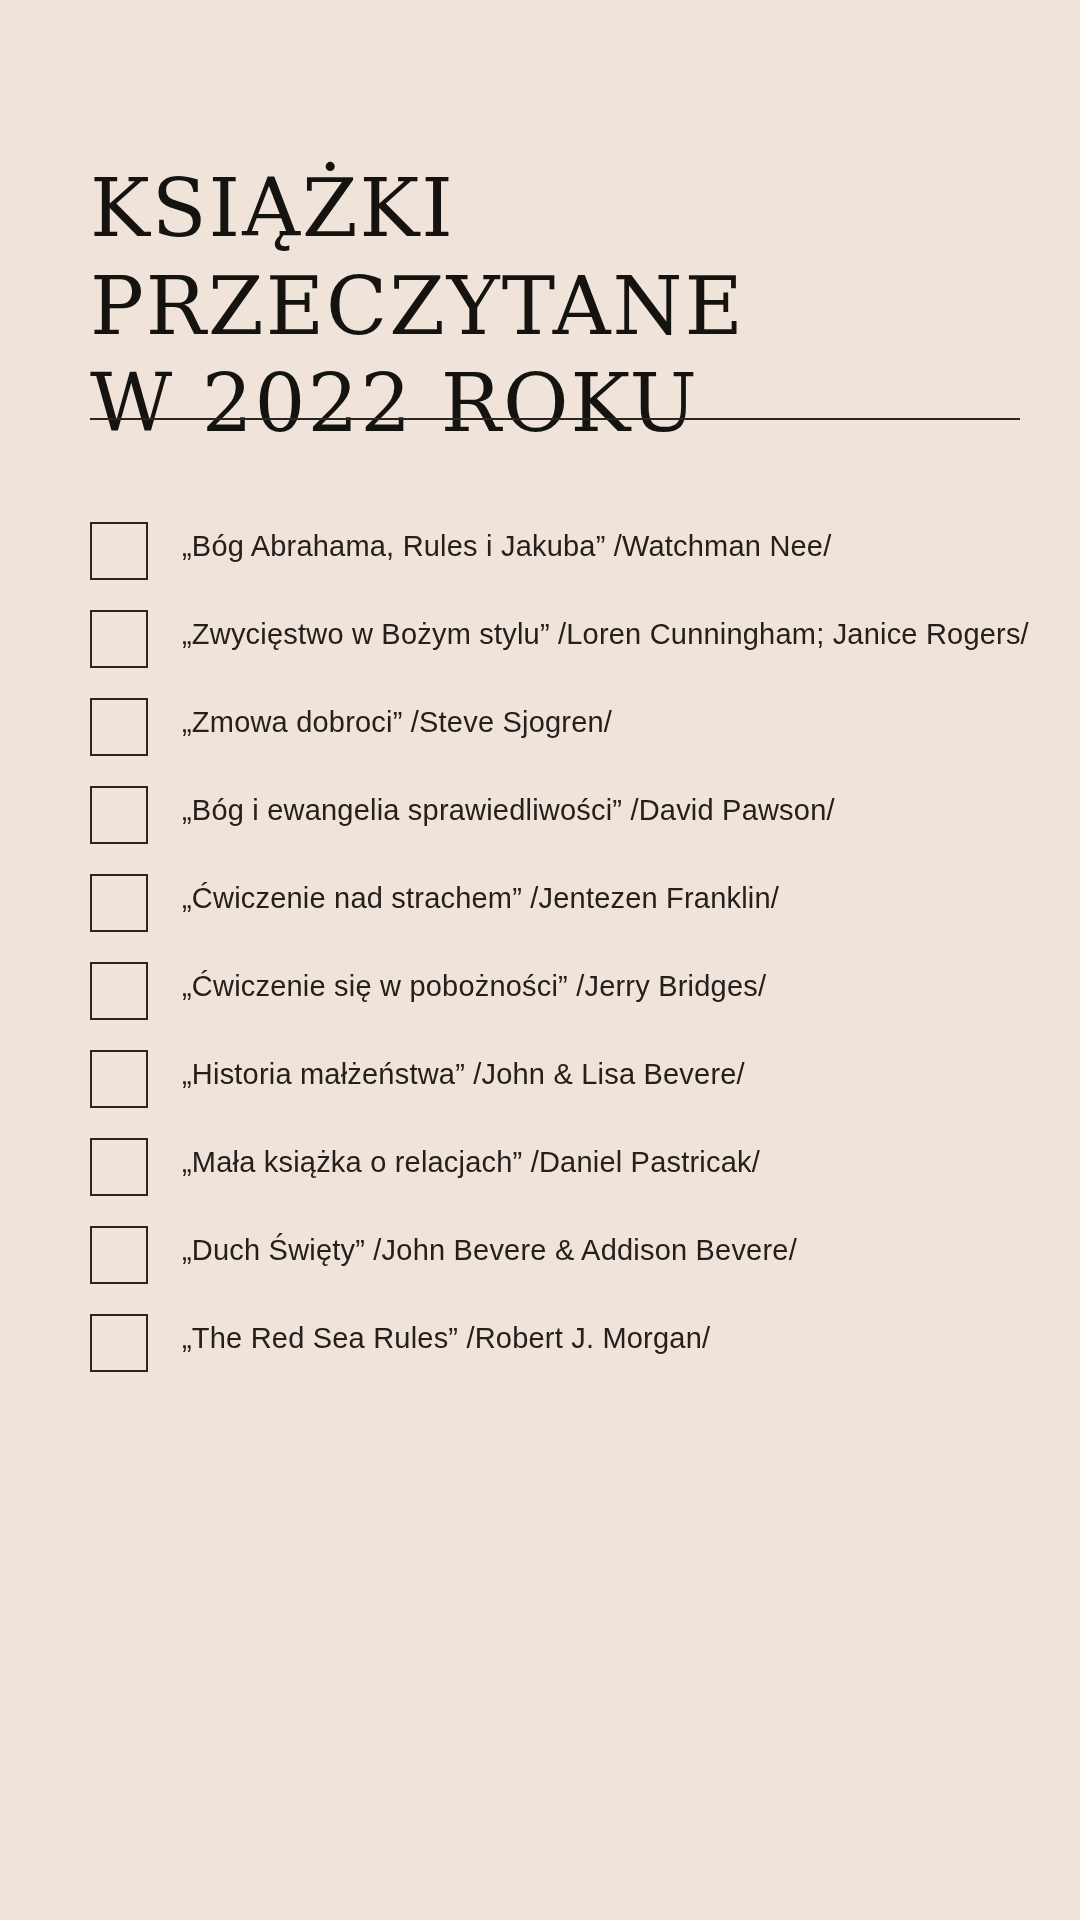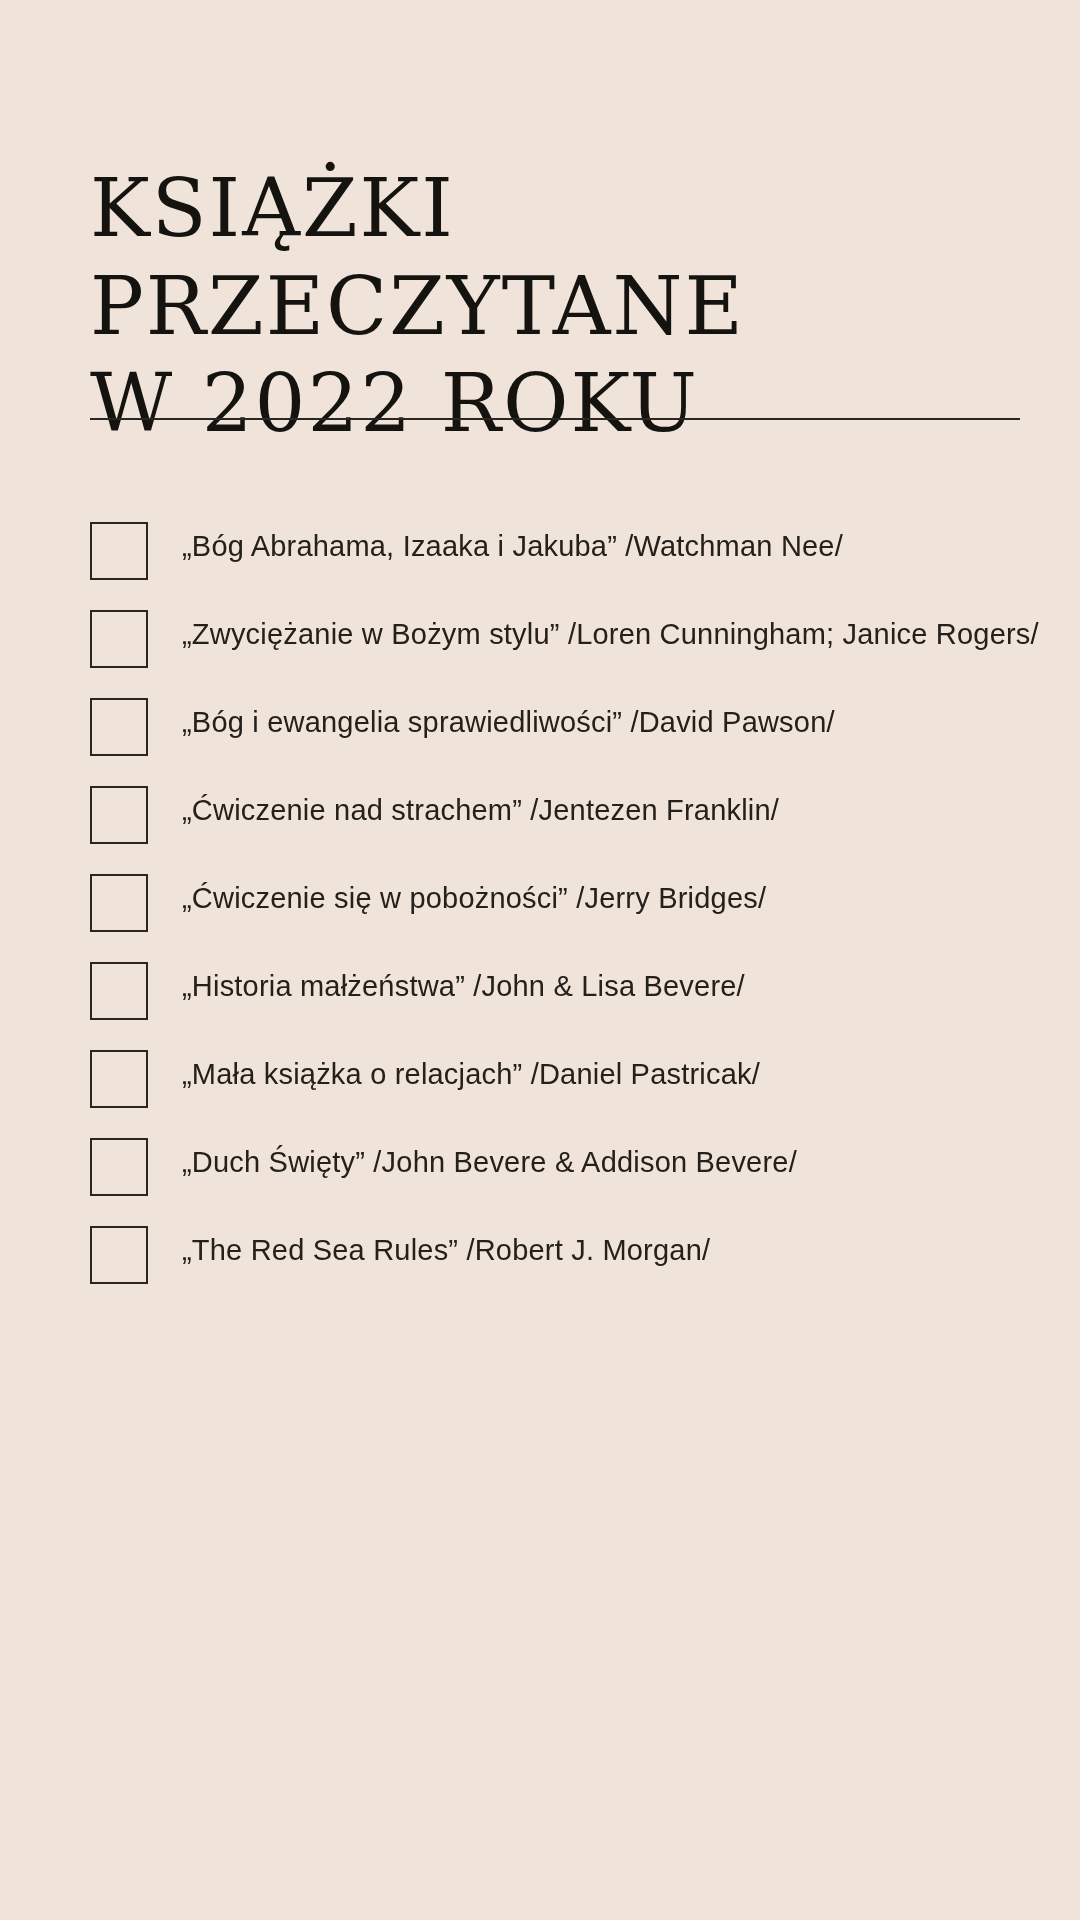--- a/index.html
+++ b/index.html
@@ -85,28 +85,32 @@
     <h1 class="title">KSIĄŻKI PRZECZYTANE
 W 2022 ROKU</h1>
   </div>
 
   <div class="divider"></div>
 
   <div class="list">
 
     <div class="item">
       <div class="checkbox"></div>
-      <div class="item-text">„Bóg Abrahama, Izaaka i Jakuba” /Watchman Nee/</div>
+      <div class="item-text">„Bóg Abrahama, Rules i Jakuba” /Watchman Nee/</div>
     </div>
 
     <div class="item">
       <div class="checkbox"></div>
-      <div class="item-text">„Zwyciężanie w Bożym stylu” /Loren Cunningham; Janice Rogers/</div>
+      <div class="item-text">„Zwycięstwo w Bożym stylu” /Loren Cunningham; Janice Rogers/</div>
     </div>
 
+    <div class="item">
+      <div class="checkbox"></div>
+      <div class="item-text">„Zmowa dobroci” /Steve Sjogren/</div>
+    </div>
 
     <div class="item">
       <div class="checkbox"></div>
       <div class="item-text">„Bóg i ewangelia sprawiedliwości” /David Pawson/</div>
     </div>
 
     <div class="item">
       <div class="checkbox"></div>
       <div class="item-text">„Ćwiczenie nad strachem” /Jentezen Franklin/</div>
     </div>

